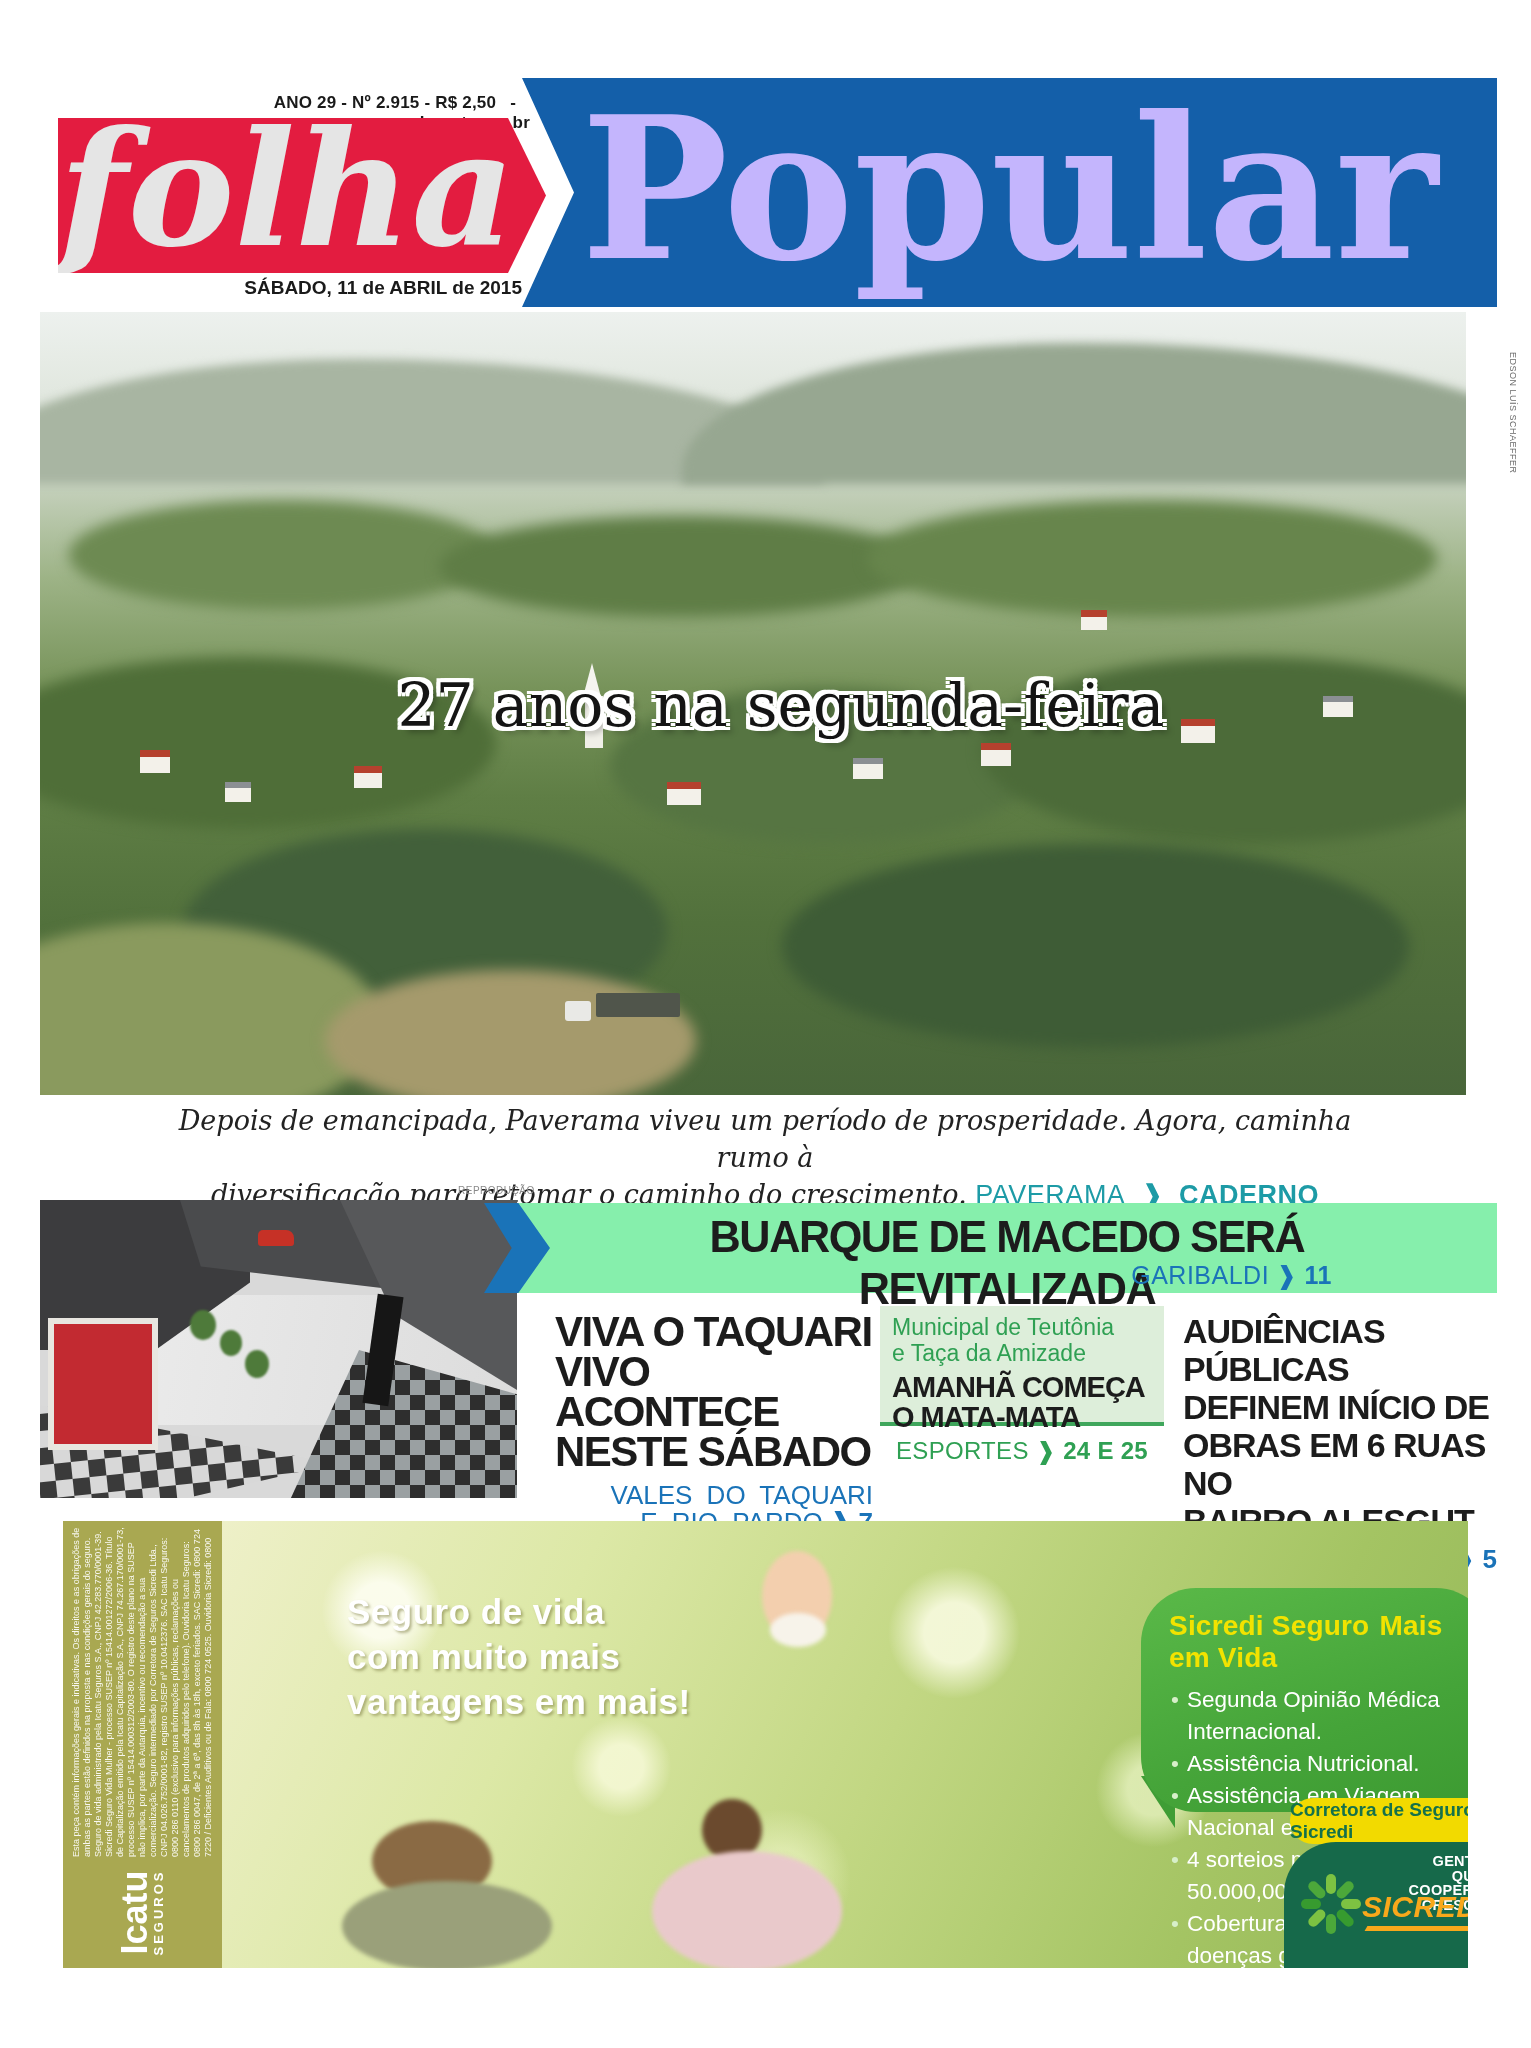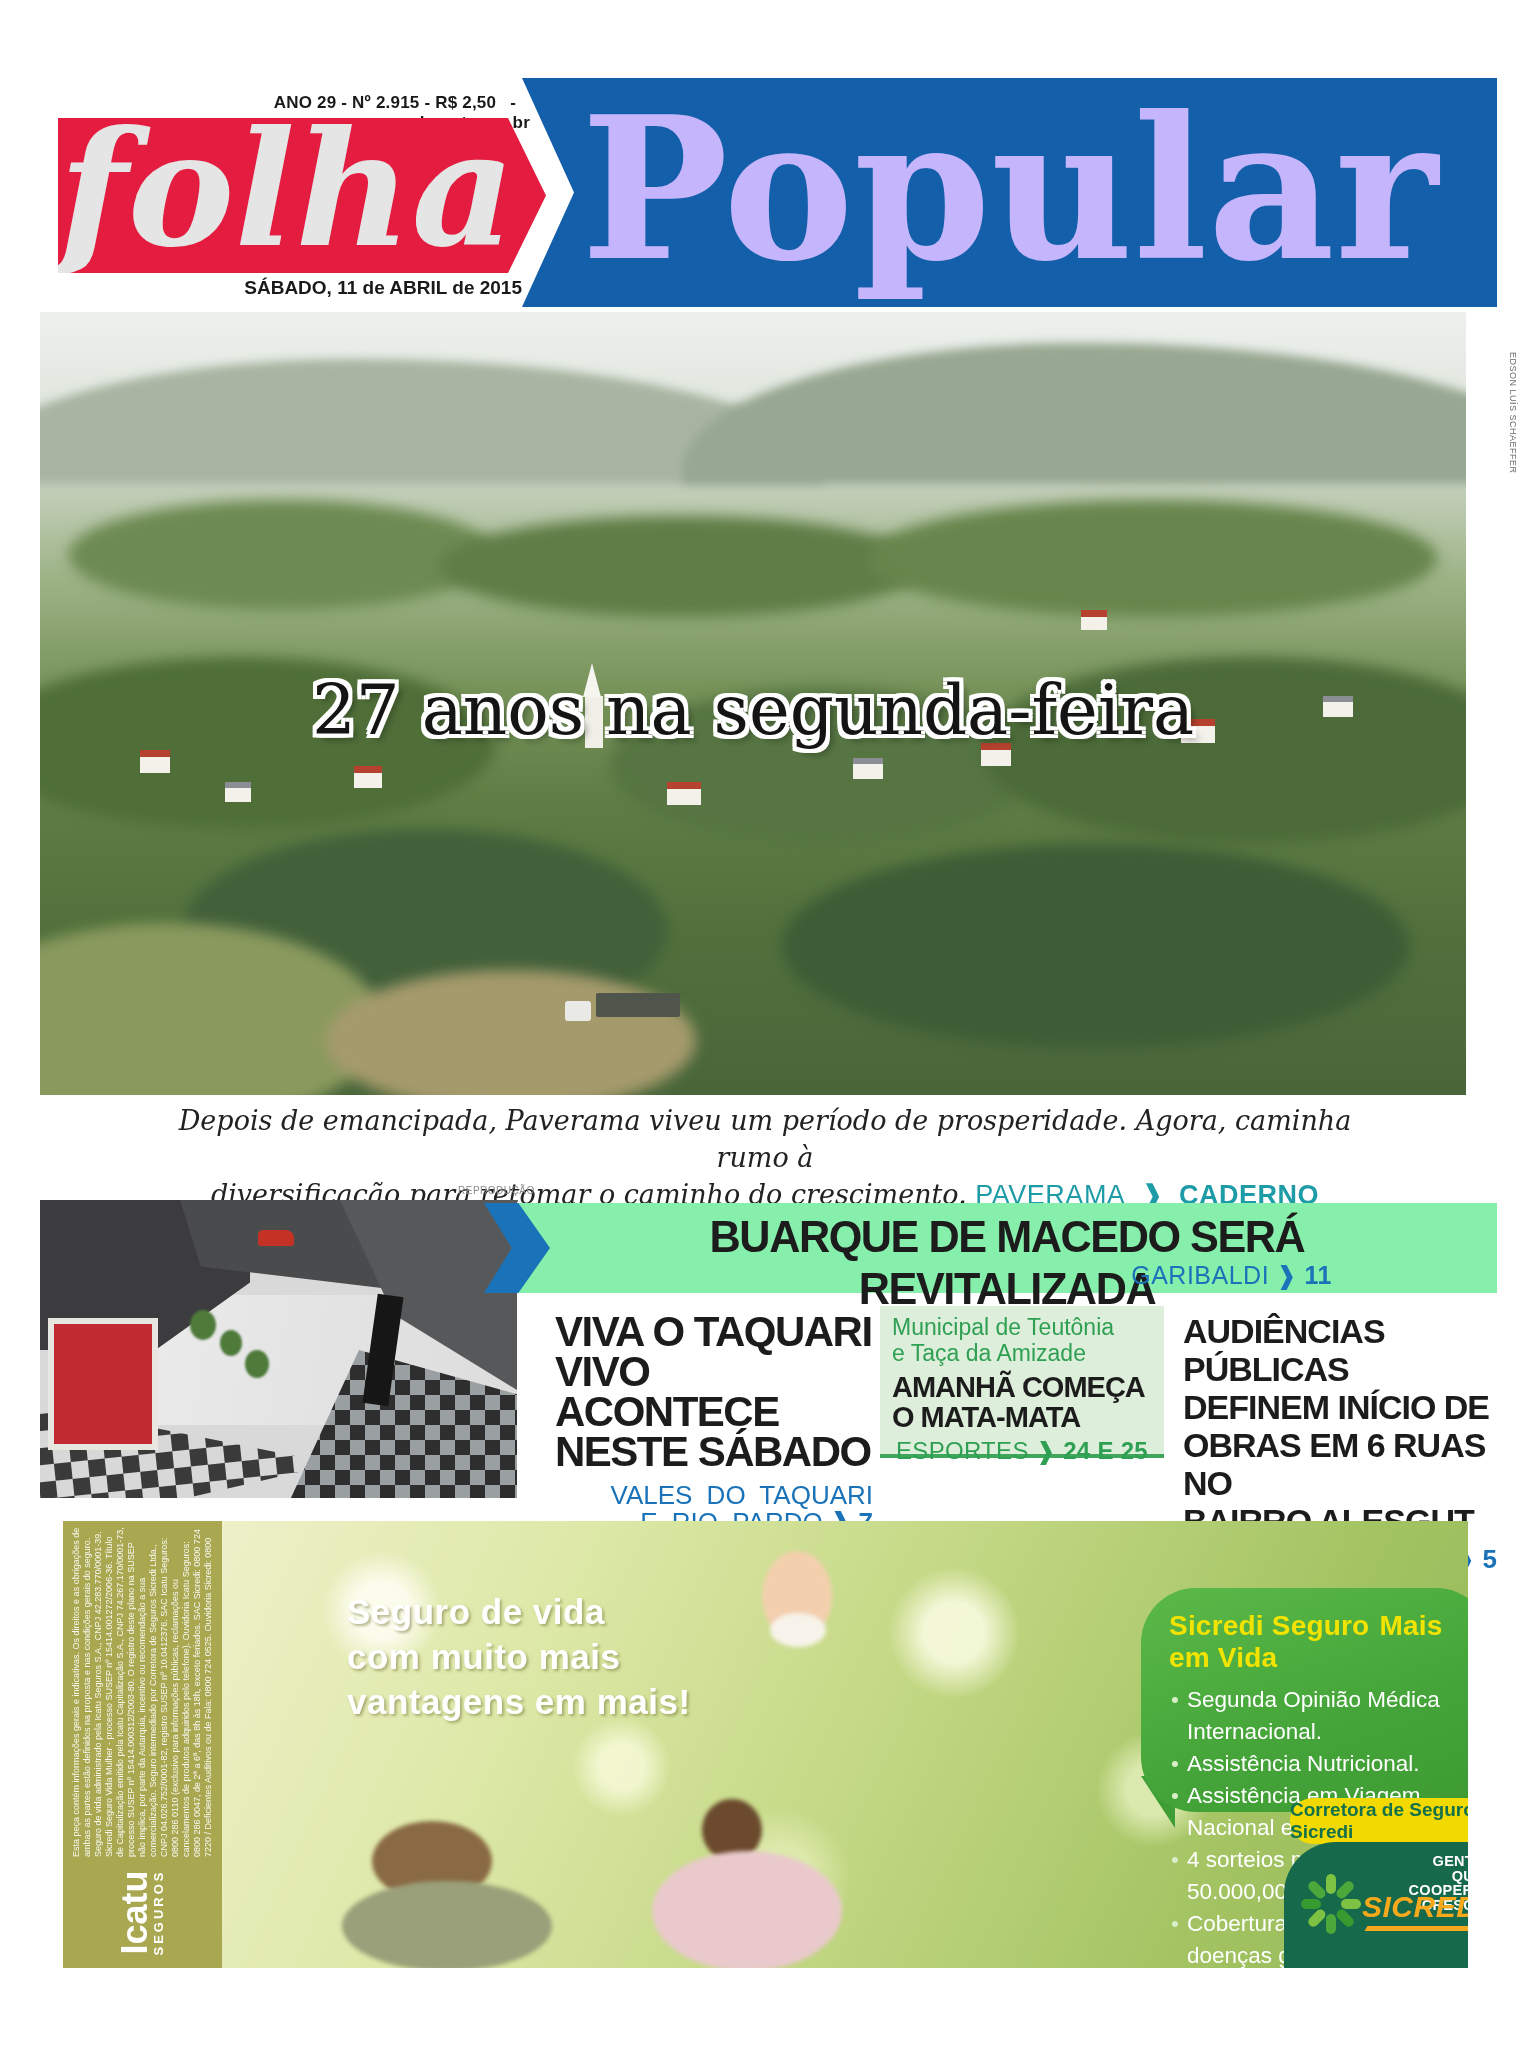--- a/index.html
+++ b/index.html
@@ -29,21 +29,21 @@
   .blob{position:absolute;border-radius:50%;filter:blur(7px);}
   .ridge{position:absolute;filter:blur(5px);border-radius:45% 55% 0 0 / 90% 90% 0 0;}
   .house{position:absolute;background:#f3f1ea;}
   .house.red{border-top:7px solid #b5412e;}
   .house.gray{border-top:6px solid #8b8f93;}
   .spire{position:absolute;width:0;height:0;border-left:9px solid transparent;border-right:9px solid transparent;border-bottom:34px solid #f5f4ef;}
   .tower{position:absolute;width:18px;height:52px;background:#f0efe8;}
   .hl{position:absolute;width:100%;text-align:center;font-family:"DejaVu Serif",serif;color:#141414;
     text-shadow:-4px -4px 0 #fff,4px -4px 0 #fff,-4px 4px 0 #fff,4px 4px 0 #fff,0 -4px 0 #fff,0 4px 0 #fff,-4px 0 0 #fff,4px 0 0 #fff,6px 6px 6px rgba(0,0,0,.35);}
   .hl1{top:258px;font-size:88px;}
-  .hl2{top:358px;font-size:69px;}
+  .hl2{top:358px;font-size:60px;margin-left:28px;}
   .credit-v{left:1502px;top:352px;width:16px;height:180px;font-size:9px;color:#6b6b6b;writing-mode:vertical-rl;letter-spacing:.5px;}
 
   
   .caption{left:140px;top:1102px;width:1250px;text-align:center;font-family:"DejaVu Serif",serif;font-style:italic;font-size:27px;color:#222;line-height:37px;}
   .cap-link{font-style:normal;font-family:"Liberation Sans",sans-serif;color:#1d9ba6;}
   .cap-link .sec{font-weight:normal;letter-spacing:.5px;}
   .cap-link .arr{font-weight:bold;margin:0 8px;font-family:"DejaVu Sans",sans-serif;}
   .cap-link .ref{font-weight:bold;letter-spacing:.5px;}
 
   
@@ -72,21 +72,21 @@
   .strip-title{position:absolute;left:60px;top:8px;width:860px;text-align:center;font-size:45px;font-weight:bold;color:#1c1c1c;letter-spacing:-1.5px;transform:scaleX(.96);}
   .strip-kicker{position:absolute;right:165px;top:58px;font-size:25px;color:#1a73b8;letter-spacing:.5px;}
   .kick-arr{font-family:"DejaVu Sans",sans-serif;font-weight:bold;margin:0 7px;}
   .kick-pg{font-weight:bold;}
 
   .col-taquari{left:555px;top:1312px;width:318px;}
   .news-hl{font-size:42px;font-weight:bold;color:#1c1c1c;line-height:40px;letter-spacing:-1.5px;}
   .kicker-blue{font-size:26px;color:#1a73b8;text-align:right;line-height:27px;}
   .col-taquari .kicker-blue{margin-top:10px;word-spacing:7px;}
 
-  .box-esportes{left:880px;top:1306px;width:284px;height:152px;background:#ddeeda;border-bottom:4px solid #3fa65c;padding:8px 12px;box-sizing:border-box;}
+  .box-esportes{left:880px;top:1306px;width:284px;height:120px;background:#ddeeda;border-bottom:4px solid #3fa65c;padding:8px 12px;box-sizing:border-box;}
   .esp-kicker{font-size:23px;color:#2fa053;line-height:26px;}
   .esp-hl{font-size:29px;font-weight:bold;color:#1c1c1c;line-height:30px;letter-spacing:-1px;margin-top:6px;}
   .esp-footer{font-size:24px;color:#2fa053;text-align:center;margin-top:5px;letter-spacing:.3px;}
 
   .col-teutonia{left:1183px;top:1312px;width:314px;}
   .col-teutonia .news-hl{font-size:34px;line-height:38px;letter-spacing:-1px;}
   .col-teutonia .kicker-blue{margin-top:6px;}
 
   
   .ad{left:63px;top:1521px;width:1405px;height:447px;overflow:hidden;}

